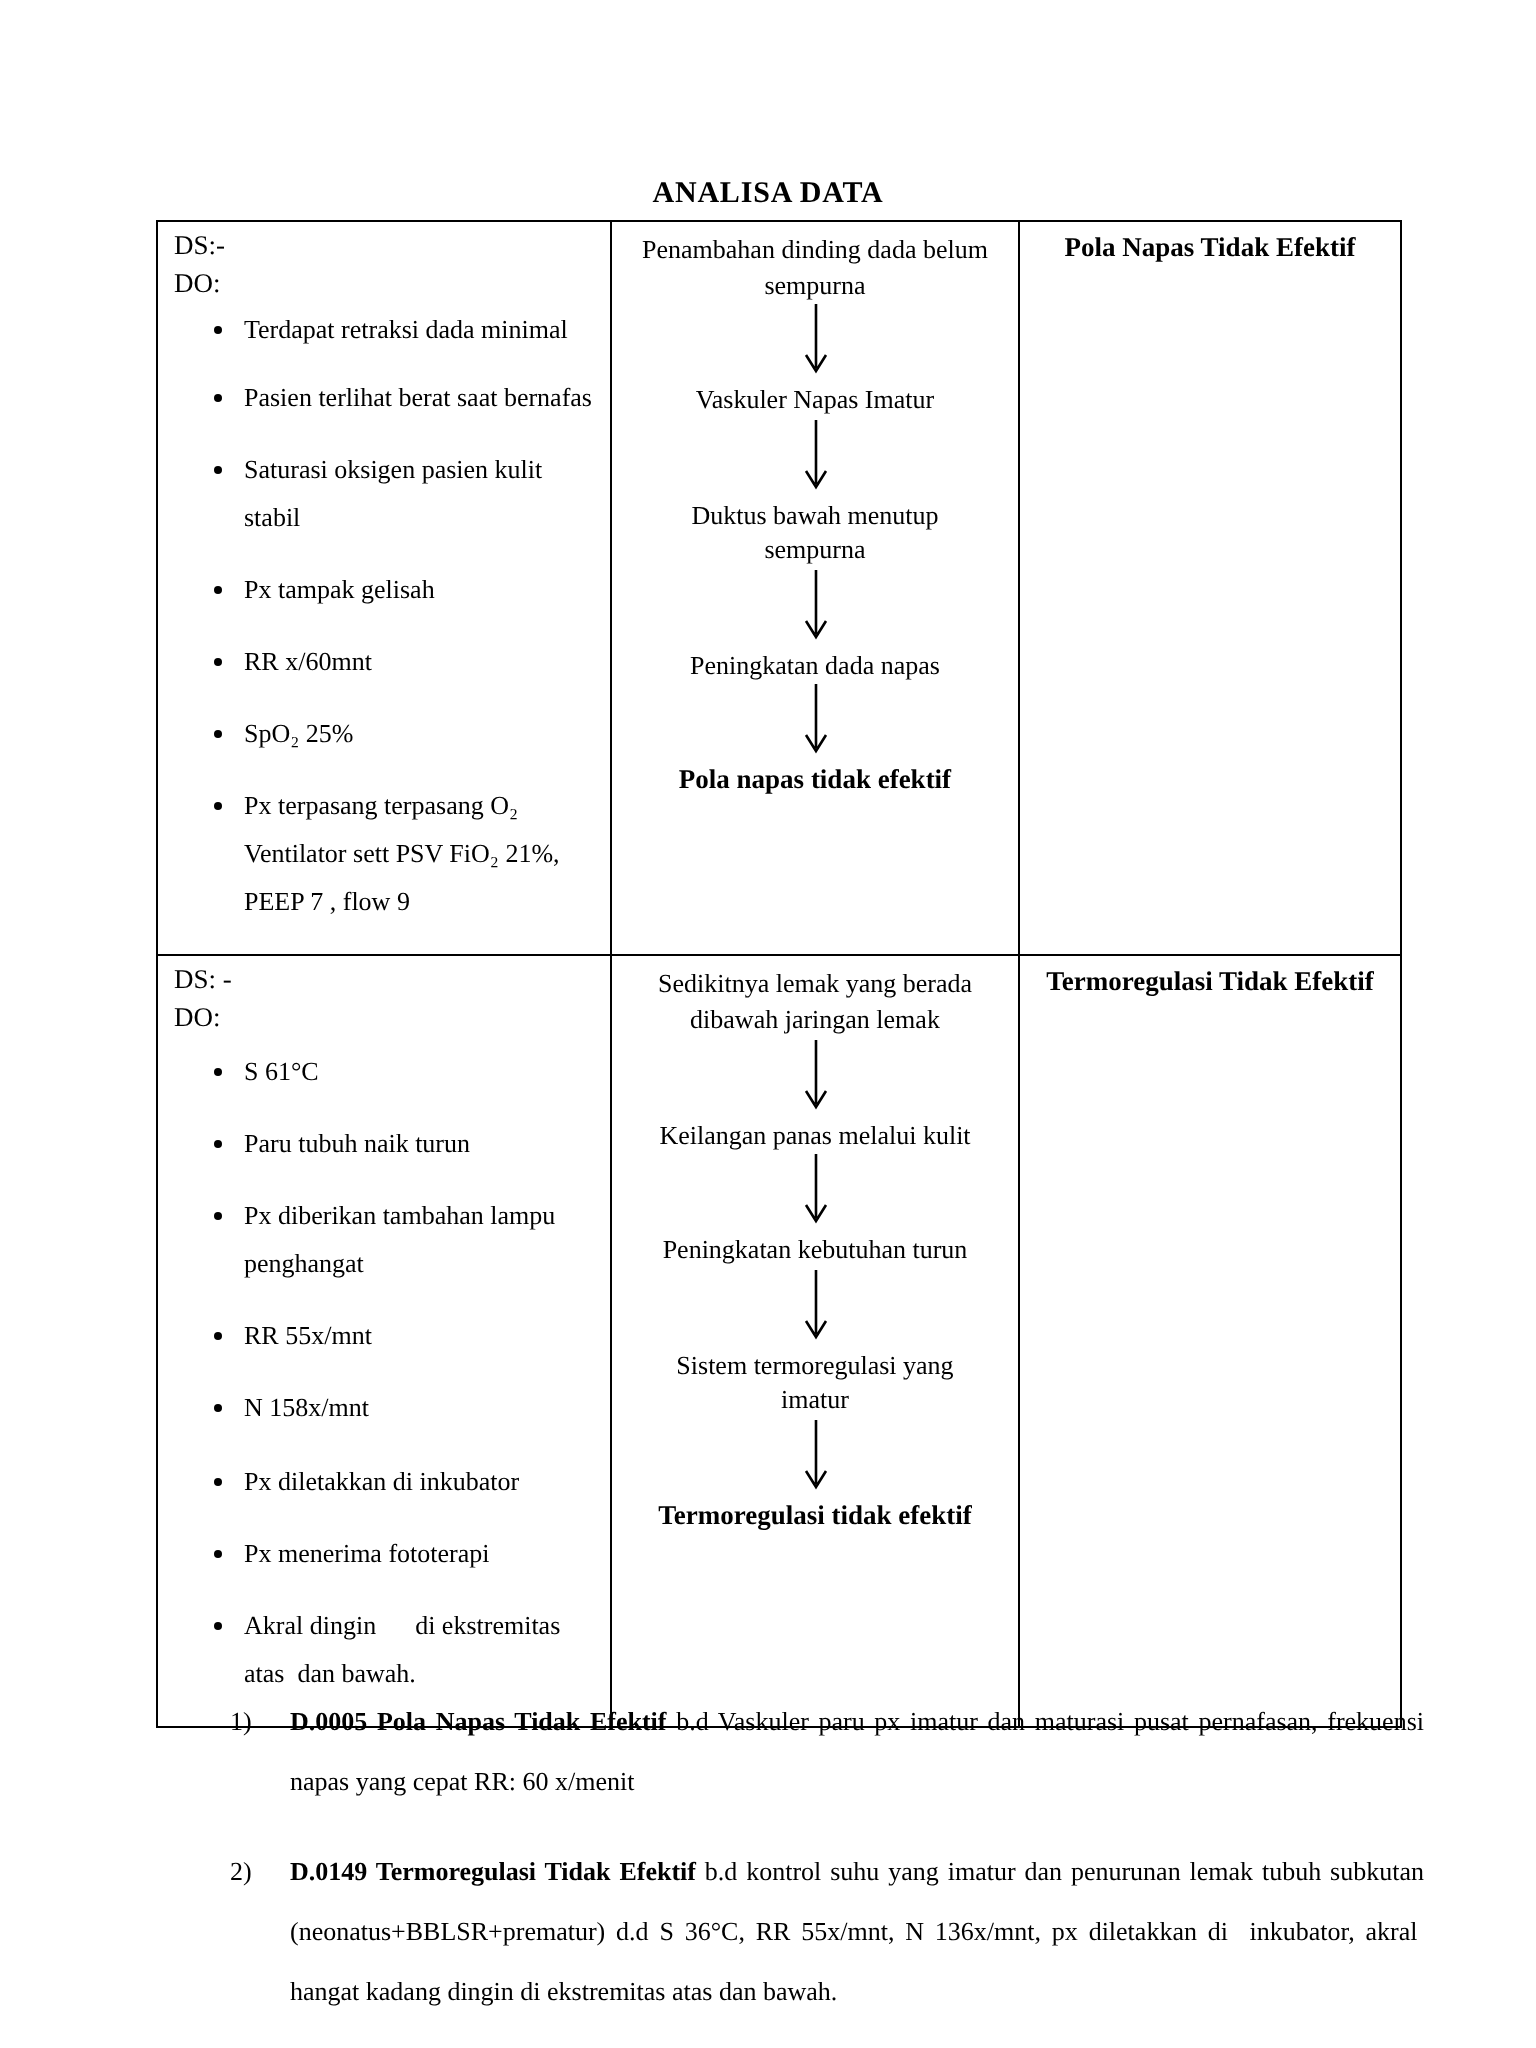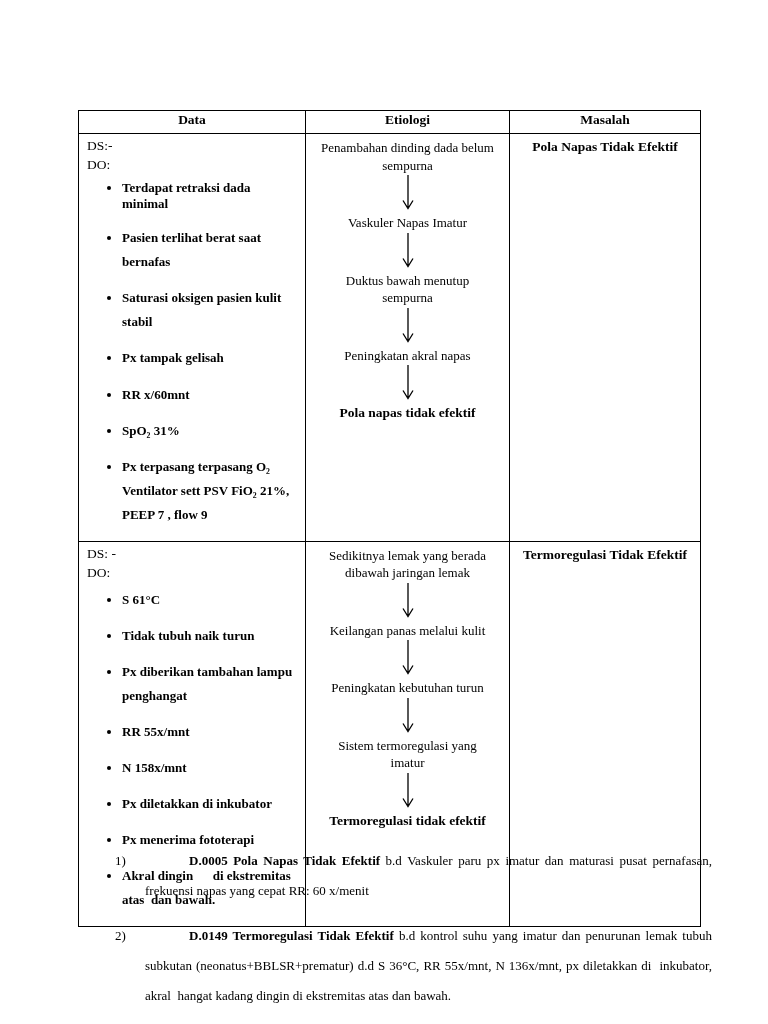--- a/index.html
+++ b/index.html
@@ -23,21 +23,21 @@
     border:1.8px solid #000000; vertical-align:top; overflow:hidden;
   }
   table.analisa th {
     font-size:13.5px; font-weight:bold; text-align:center;
     padding:1px 0 3px 0; height:18px;
   }
 
   td.cell-data { padding:3px 6px 2px 8px; font-size:13px; }
   .ds-line, .do-line { font-weight:normal; font-size:13.5px; line-height:1.4; }
   ul.obs-list { margin:5px 0 0 0; padding-left:35px; }
-  ul.obs-list li { margin-bottom:12px; line-height:1.85; padding-right:1px;font-weight:bold; }
+  ul.obs-list li { margin-bottom:12px; line-height:1.85; padding-right:1px; }
   ul.obs-list li.tight { line-height:1.25; margin-bottom:14px; }
 
   .flow {
     display:flex; flex-direction:column; align-items:center; justify-content:flex-start;
     text-align:center; font-size:13px; line-height:1.35;
     padding:4px 13px 3px 13px; box-sizing:border-box; width:100%;
   }
   .flow-r1 { height:330px; }
   .flow-r2 { height:352px; }
   .flow .step { }
@@ -49,52 +49,48 @@
     padding:3px 8px 0 8px; line-height:1.5;
   }
 
   .footer-block { position:absolute; top:831px; left:112px; width:600px; }
   .priority-heading { font-weight:bold; font-size:13.5px; margin-left:6px; }
   .diag-item {
     position:relative; padding-left:33px; margin-top:15px;
     text-align:justify; font-size:13px; line-height:2.3;
   }
   .diag-item .num { position:absolute; left:3px; top:0; font-weight:normal; }
-  .bold-seg { font-weight:bold;margin-left:44px; }
+  .bold-seg { font-weight:bold; }
 </style>
 </head>
 <body>
 
 <div class="page">
 
+  <div class="doc-title">ANALISA DATA</div>
 
   <table class="analisa">
     <colgroup>
       <col style="width:227px">
       <col style="width:204px">
       <col style="width:191px">
     </colgroup>
     <tbody>
-        <tr>
-      <th>Data</th>
-      <th>Etiologi</th>
-      <th>Masalah</th>
-    </tr>
 
     <tr style="height:334px;">
       <td class="cell-data">
         <div class="ds-line">DS:-</div>
         <div class="do-line">DO:</div>
         <ul class="obs-list">
           <li class="tight">Terdapat retraksi dada minimal</li>
           <li>Pasien terlihat berat saat bernafas</li>
           <li>Saturasi oksigen pasien kulit stabil</li>
           <li>Px tampak gelisah</li>
           <li>RR x/60mnt</li>
-          <li>SpO₂ 31%</li>
+          <li>SpO₂ 25%</li>
           <li>Px terpasang terpasang O₂ Ventilator sett PSV FiO₂ 21%, PEEP 7 , flow 9</li>
         </ul>
       </td>
       <td>
         <div class="flow flow-r1">
           <div class="step">Penambahan dinding dada belum sempurna</div>
           <div class="arrow-wrap">
                 <svg width="16" height="40" viewBox="0 0 16 40">
                   <path d="M8 1 V33 M3 26.5 L8 34.5 L13 26.5" fill="none" stroke="#000" stroke-width="1.3"></path>
                 </svg>
@@ -104,41 +100,41 @@
                 <svg width="16" height="40" viewBox="0 0 16 40">
                   <path d="M8 1 V33 M3 26.5 L8 34.5 L13 26.5" fill="none" stroke="#000" stroke-width="1.3"></path>
                 </svg>
               </div>
           <div class="step">Duktus bawah menutup sempurna</div>
           <div class="arrow-wrap">
                 <svg width="16" height="40" viewBox="0 0 16 40">
                   <path d="M8 1 V33 M3 26.5 L8 34.5 L13 26.5" fill="none" stroke="#000" stroke-width="1.3"></path>
                 </svg>
               </div>
-          <div class="step">Peningkatan akral napas</div>
+          <div class="step">Peningkatan dada napas</div>
           <div class="arrow-wrap">
                 <svg width="16" height="40" viewBox="0 0 16 40">
                   <path d="M8 1 V33 M3 26.5 L8 34.5 L13 26.5" fill="none" stroke="#000" stroke-width="1.3"></path>
                 </svg>
               </div>
           <div class="conclusion">Pola napas tidak efektif</div>
         </div>
       </td>
       <td class="cell-masalah">
         <div>Pola Napas Tidak Efektif</div>
       </td>
     </tr>
 
     <tr style="height:356px;">
       <td class="cell-data">
         <div class="ds-line">DS: -</div>
         <div class="do-line">DO:</div>
         <ul class="obs-list">
           <li>S 61°C</li>
-          <li>Tidak tubuh naik turun</li>
+          <li>Paru tubuh naik turun</li>
           <li>Px diberikan tambahan lampu penghangat</li>
           <li>RR 55x/mnt</li>
           <li>N 158x/mnt</li>
           <li>Px diletakkan di inkubator</li>
           <li>Px menerima fototerapi</li>
           <li>Akral dingin&nbsp;&nbsp;&nbsp;&nbsp;&nbsp; di ekstremitas atas&nbsp; dan bawah.</li>
         </ul>
       </td>
       <td>
         <div class="flow flow-r2">

